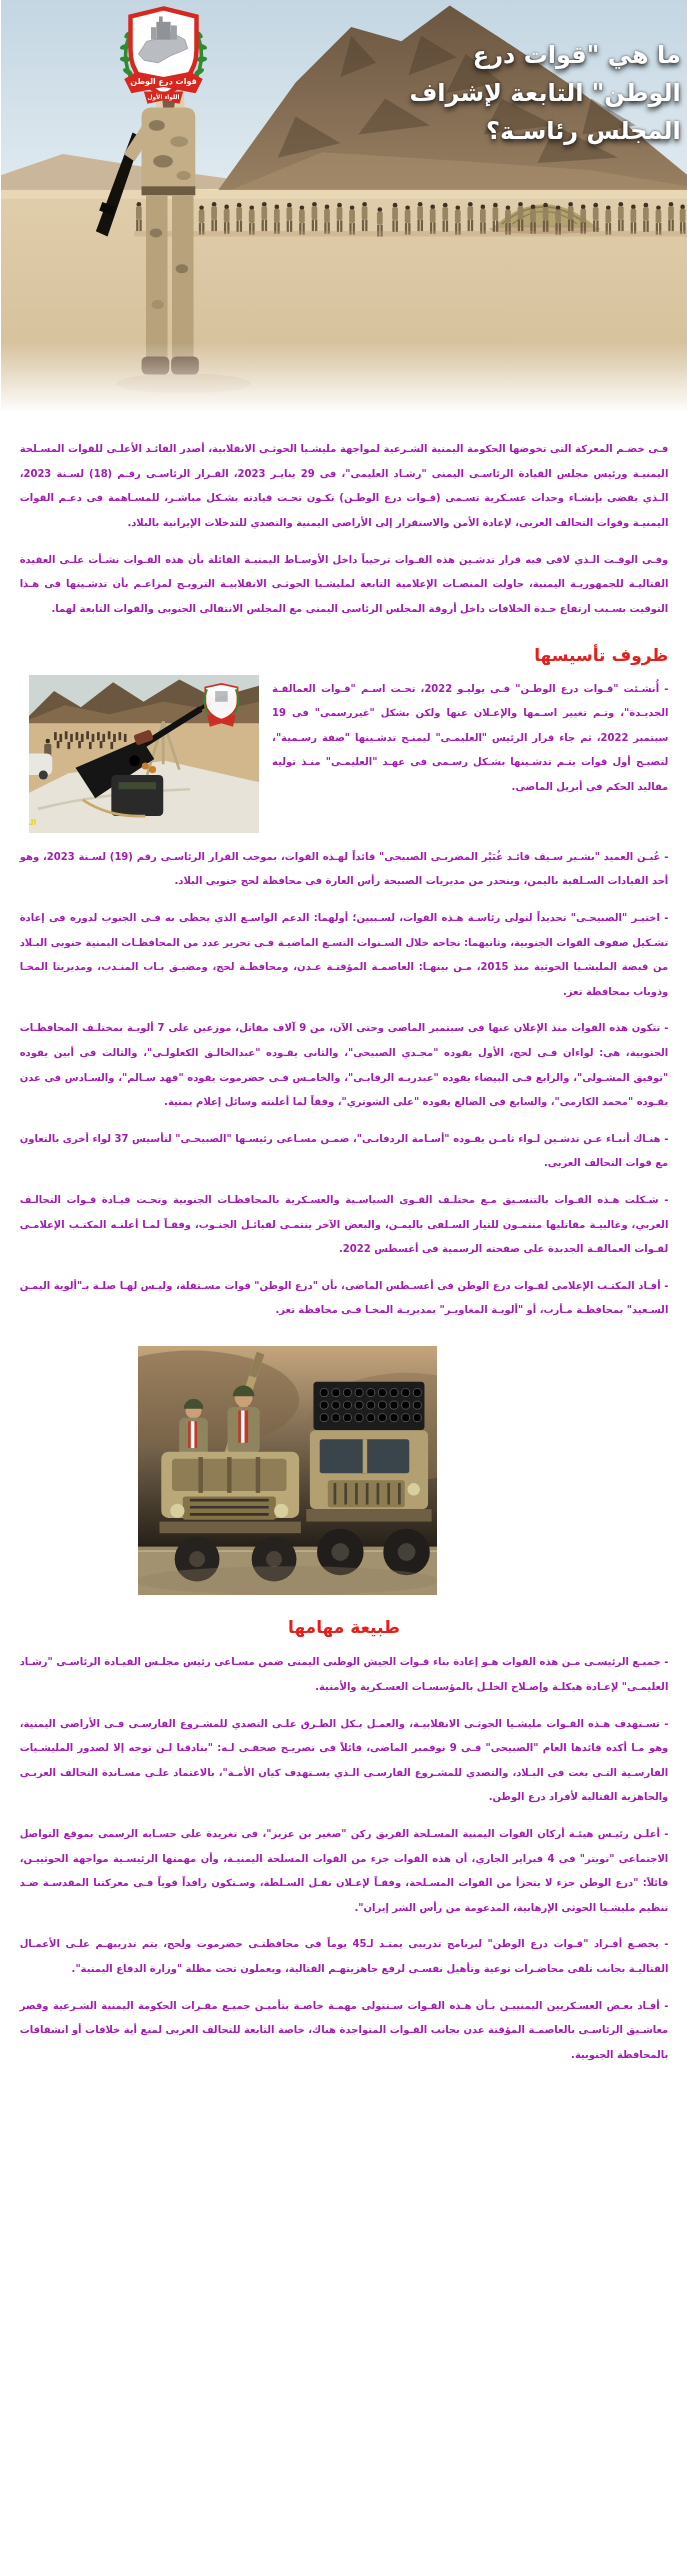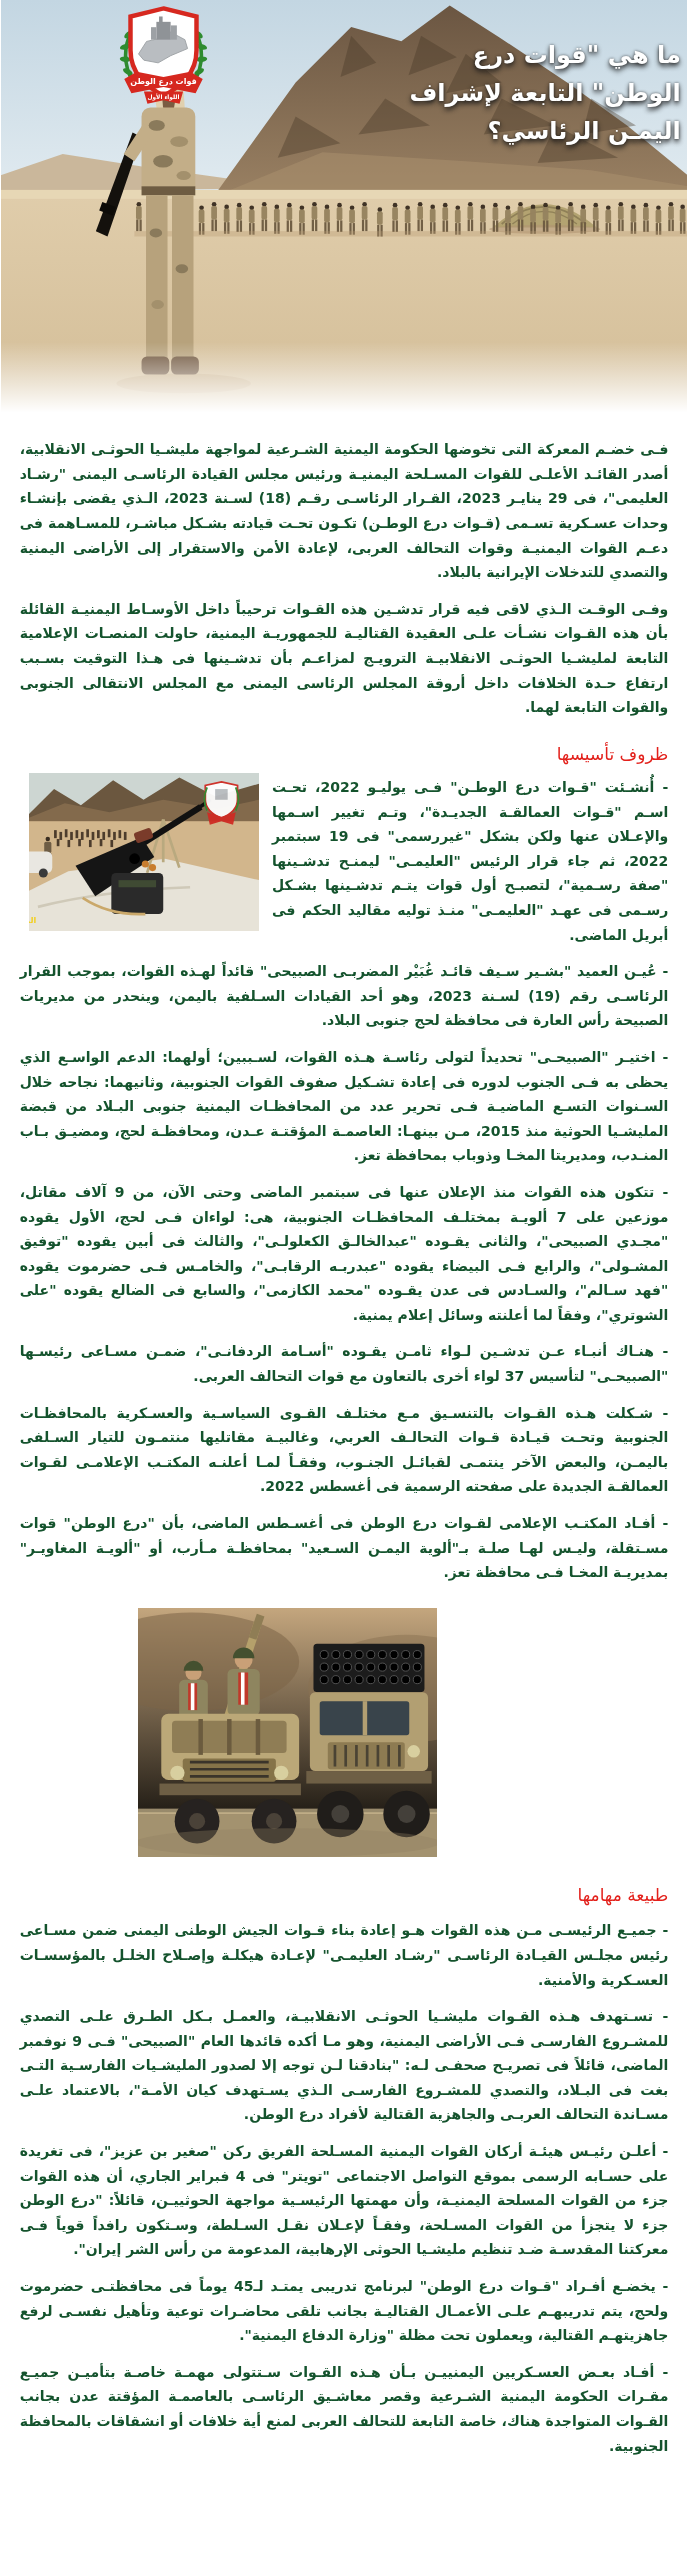--- a/index.html
+++ b/index.html
@@ -9,25 +9,25 @@
   
   .hero{position:relative;width:688px;height:430px;background:#fff;}
   .hero svg.scene{position:absolute;inset:0;display:block;}
   .emblem{position:absolute;left:117px;top:3.6px;width:93px;height:107px;}
   .hero-title{position:absolute;top:36px;right:7.2px;width:295px;direction:rtl;
     text-align:right;color:#ffffff;font-weight:bold;font-size:24px;line-height:38px;
     text-shadow:0 2.7px 5.4px rgba(25,25,25,.9),0 0 2.7px rgba(0,0,0,.55);}
 
   
   .content{direction:rtl;padding:1.8px 19.7px 0 19.7px;}
-  .content p{margin:12px 0 0 0;font-size:14px;line-height:24.6px;font-weight:bold;
-    text-align:justify;color:#14532d;}
+  .content p{margin:12px 0 0 0;font-size:10px;line-height:24.6px;font-weight:bold;
+    text-align:justify;color:#a21caf;}
   .content p.first{margin-top:5.4px;}
-  h2.sec{margin:24px 0 0 0;color:#e3201b;font-size:17px;line-height:21.5px;font-weight:normal;text-align:right;}
-  h2.sec.second{margin-top:28px;}
+  h2.sec{margin:24px 0 0 0;color:#e3201b;font-size:17px;line-height:21.5px;font-weight:bold;text-align:right;}
+  h2.sec.second{margin-top:22px;text-align:center;}
 
   .row{display:flex;gap:13.4px;margin-top:8px;align-items:flex-start;}
   .row .bullet-text{flex:1;}
   .row .bullet-text p{margin-top:1.8px;}
   .photo1{width:230px;height:158px;flex:0 0 230px;margin-left:9px;}
   .photo1 svg,.photo2 svg{display:block;width:100%;height:100%;}
   .photo2{width:299px;height:249px;margin:23px 231px 0 118px;}
 </style>
 </head>
 <body>
@@ -192,21 +192,21 @@
         <polygon points="8,84 22,76 52,82 82,76 96,84 88,100 52,93 16,100" fill="#d6281f"></polygon>
         <polygon points="30,98 74,98 70,112 52,108 34,112" fill="#d6281f"></polygon>
         <text x="52" y="90" text-anchor="middle" font-size="9" font-weight="bold" fill="#ffffff">قوات درع الوطن</text>
         <text x="52" y="106" text-anchor="middle" font-size="6.5" font-weight="bold" fill="#ffffff">اللواء الأول</text>
       </g>
     </svg>
 
     <div class="hero-title">
       <div>ما هي "قوات درع</div>
       <div>الوطن" التابعة لإشراف</div>
-      <div>اليمـن الرئاسي؟</div>
+      <div>المجلس رئاسـة؟</div>
     </div>
   </div>
 
   <div class="content">
     <p class="first">فـى خضـم المعركة التى تخوضها الحكومة اليمنية الشـرعية لمواجهة مليشـيا الحوثـى الانقلابية، أصدر القائـد الأعلـى للقوات المسـلحة اليمنيـة ورئيس مجلس القيادة الرئاسـى اليمنى "رشـاد العليمى"، فى 29 ينايـر 2023، القـرار الرئاسـى رقـم (18) لسـنة 2023، الـذي يقضى بإنشـاء وحدات عسـكرية تسـمى (قـوات درع الوطـن) تكـون تحـت قيادته بشـكل مباشـر، للمسـاهمة فى دعـم القوات اليمنيـة وقوات التحالف العربى، لإعادة الأمن والاستقرار إلى الأراضى اليمنية والتصدي للتدخلات الإيرانية بالبلاد.</p>
     <p>وفـى الوقـت الـذي لاقى فيه قرار تدشـين هذه القـوات ترحيباً داخل الأوسـاط اليمنيـة القائلة بأن هذه القـوات نشـأت علـى العقيدة القتاليـة للجمهوريـة اليمنية، حاولت المنصـات الإعلامية التابعة لمليشـيا الحوثـى الانقلابيـة الترويـج لمزاعـم بأن تدشـينها فى هـذا التوقيت بسـبب ارتفاع حـدة الخلافات داخل أروقة المجلس الرئاسى اليمنى مع المجلس الانتقالى الجنوبى والقوات التابعة لهما.</p>
 
     <h2 class="sec">ظروف تأسيسها</h2>
 
     <div class="row">

